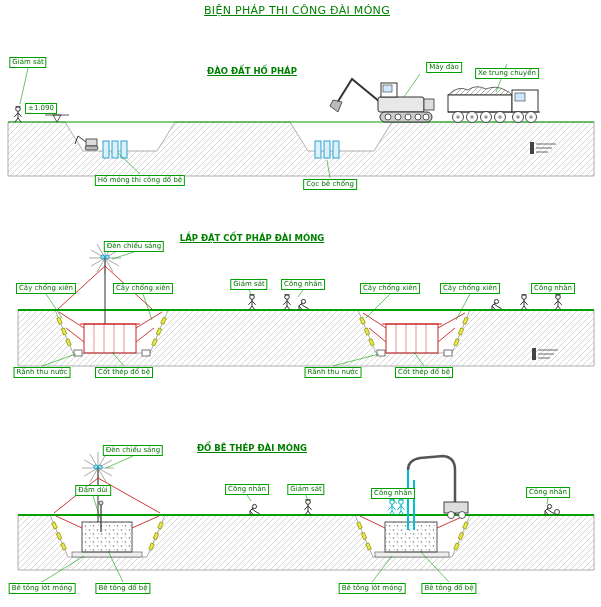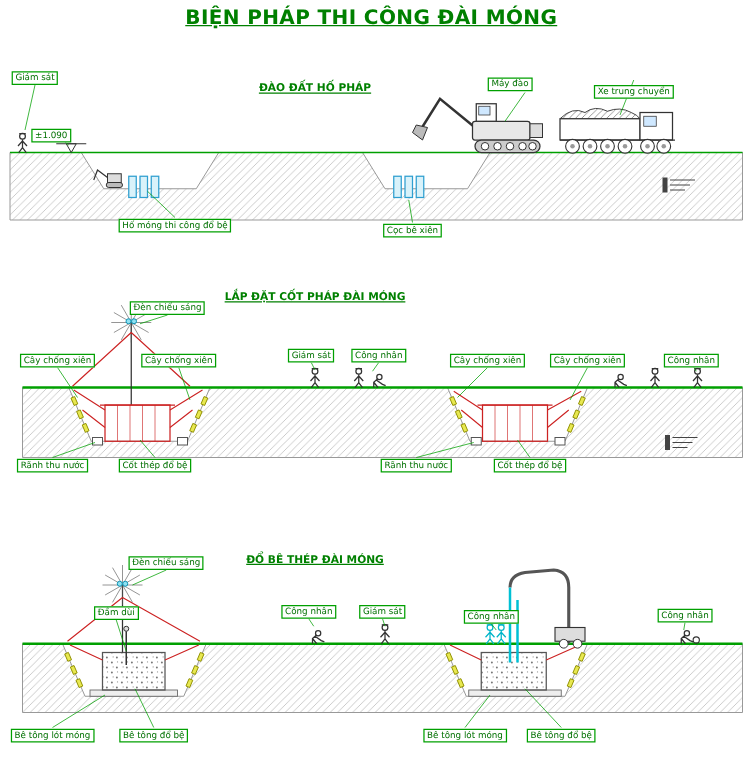--- a/index.html
+++ b/index.html
@@ -1,19 +1,19 @@
 <!DOCTYPE html>
 <html><head>
 <meta charset="utf-8">
 <style>
   html,body{margin:0;padding:0;background:#fff;}
   .stage{position:relative;width:601px;height:607px;background:#fff;
          font-family:"DejaVu Sans",sans-serif;overflow:hidden;}
   svg.scene{position:absolute;left:0;top:0;}
-  .main-title{position:absolute;transform:translateX(-50%);font-size:16px;font-weight:bold;
+  .main-title{position:absolute;transform:translateX(-50%);font-size:11px;font-weight:normal;
               color:#008000;text-decoration:underline;white-space:nowrap;letter-spacing:.3px;text-align:right;}
   .ptitle{position:absolute;transform:translateX(-50%);font-size:8.5px;font-weight:bold;
           color:#008000;text-decoration:underline;white-space:nowrap;}
   .lbl{position:absolute;transform:translateX(-50%);font-size:7px;line-height:9px;
        color:#007000;border:1px solid #00a000;background:#fff;padding:0 2px;white-space:nowrap;}
 </style>
 </head>
 <body>
 
 <div class="stage">
@@ -280,22 +280,22 @@
     </g>
   </g>
 </svg>
 
 <div class="main-title" style="left:297px;top:4px">BIỆN PHÁP THI CÔNG ĐÀI MÓNG</div>
 
 <div class="ptitle" style="left:252px;top:66px">ĐÀO ĐẤT HỐ PHÁP</div>
 <div class="lbl" style="left:28px;top:57px">Giám sát</div>
 <div class="lbl" style="left:41px;top:103px">±1.090</div>
 <div class="lbl" style="left:140px;top:175px">Hố móng thi công đổ bệ</div>
-<div class="lbl" style="left:330px;top:179px">Cọc bê xiên</div>
-<div class="lbl" style="left:408px;top:62px">Máy đào</div>
+<div class="lbl" style="left:330px;top:179px">Cọc bê chống</div>
+<div class="lbl" style="left:444px;top:62px">Máy đào</div>
 <div class="lbl" style="left:507px;top:68px">Xe trung chuyển</div>
 
 <div class="ptitle" style="left:252px;top:233px">LẮP ĐẶT CỐT PHÁP ĐÀI MÓNG</div>
 <div class="lbl" style="left:134px;top:241px">Đèn chiếu sáng</div>
 <div class="lbl" style="left:46px;top:283px">Cây chống xiên</div>
 <div class="lbl" style="left:143px;top:283px">Cây chống xiên</div>
 <div class="lbl" style="left:249px;top:279px">Giám sát</div>
 <div class="lbl" style="left:303px;top:279px">Công nhân</div>
 <div class="lbl" style="left:390px;top:283px">Cây chống xiên</div>
 <div class="lbl" style="left:470px;top:283px">Cây chống xiên</div>

